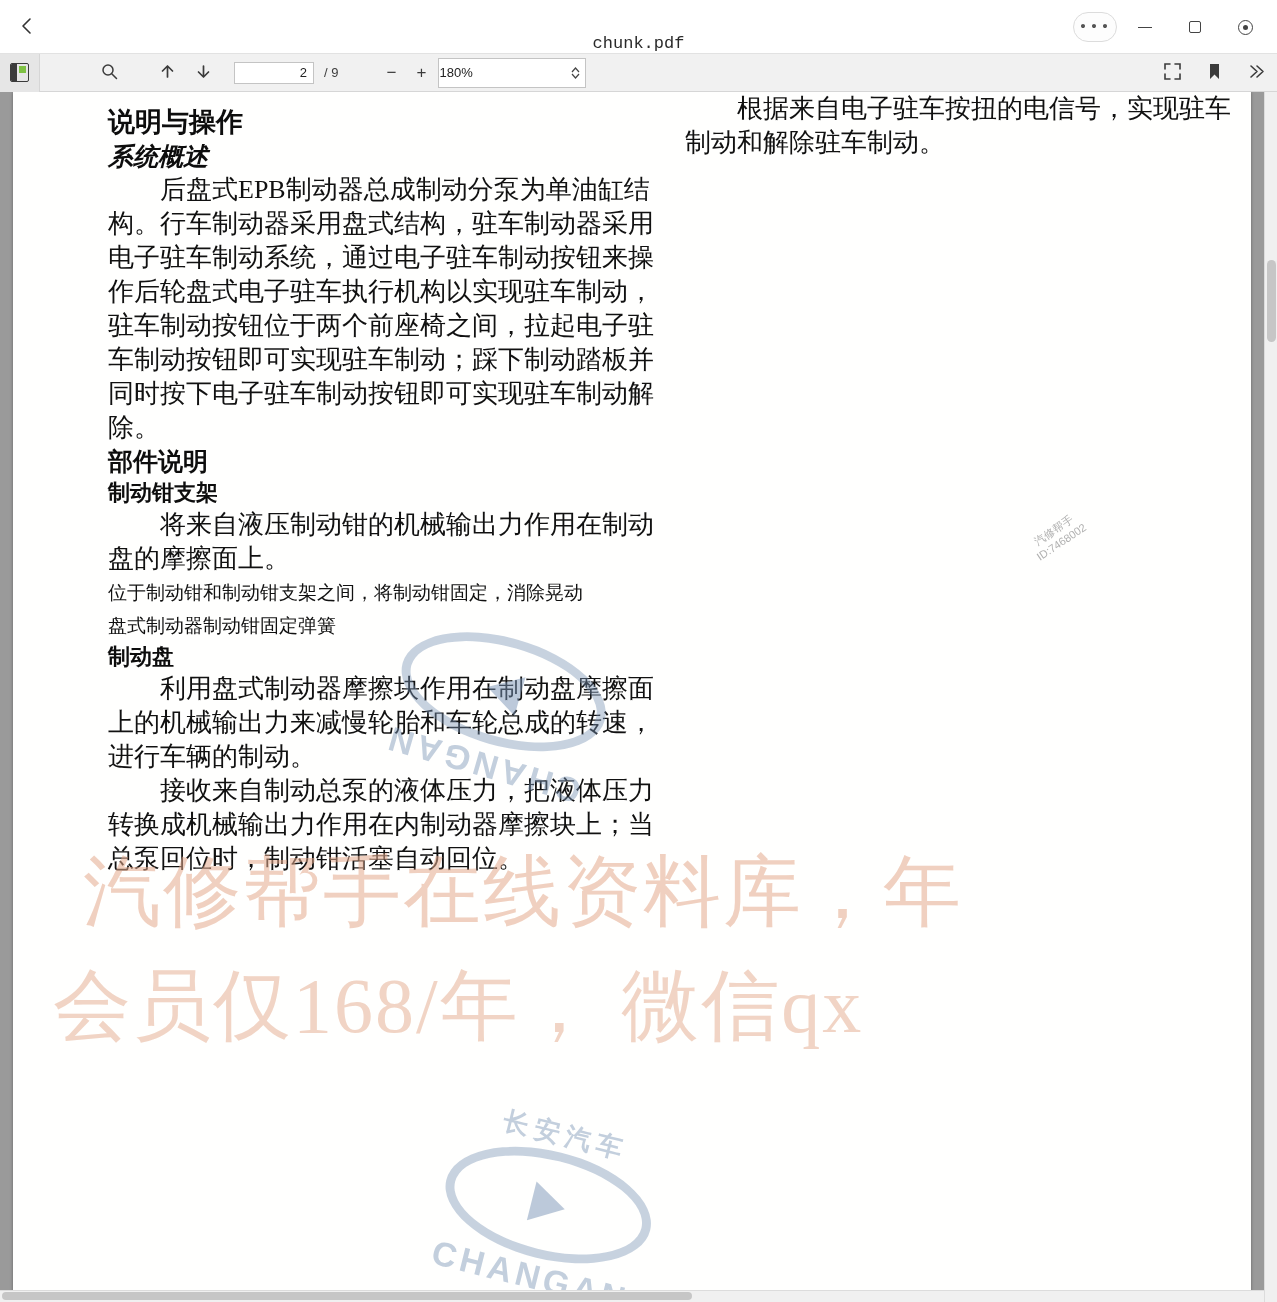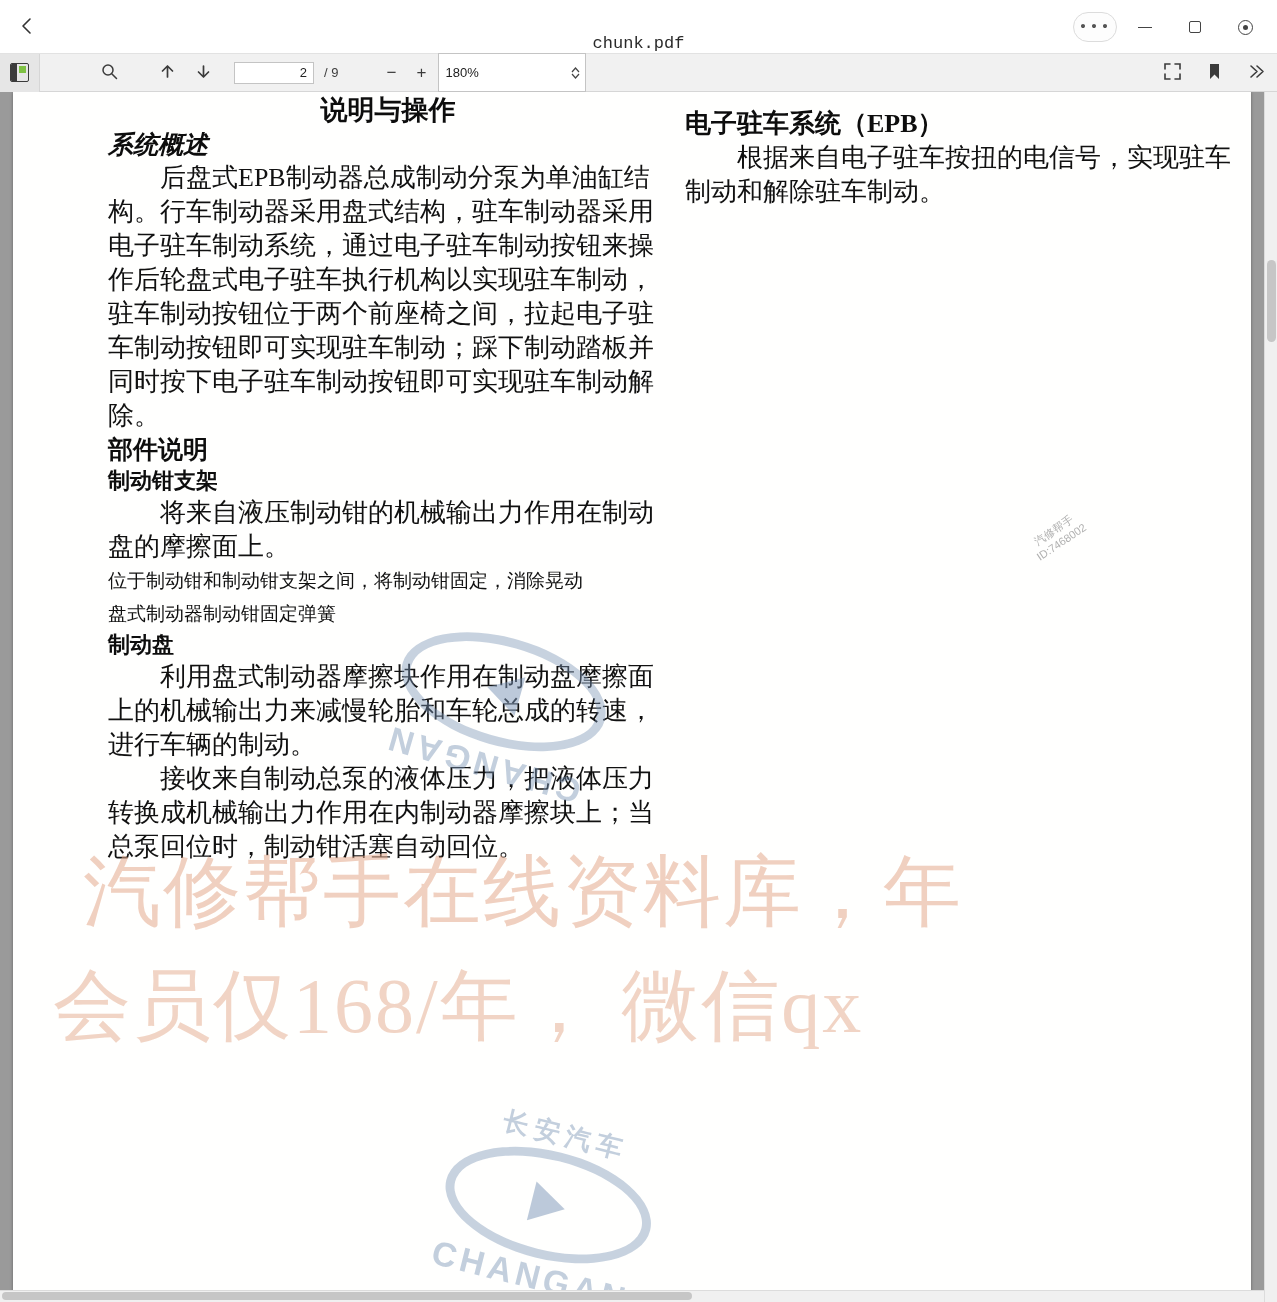--- a/index.html
+++ b/index.html
@@ -111,25 +111,25 @@
   .zoom-wrap {
     display: flex; align-items: center; gap: 4px;
     margin-left: 40px;
   }
   .zoom-btn {
     width: 26px; height: 26px;
     display: flex; align-items: center; justify-content: center;
     font-size: 17px; color: #3b3b3b;
   }
   .zoom-select {
-    width: 148px; height: 39px;
+    width: 148px; height: 30px;
     border: 1px solid #c4c4c4;
     background: #fff;
     display: flex; align-items: center;
-    padding: 0 6px;
+    padding: 0 0;
     font-size: 13px;
     color: #222;
     position: relative;
   }
   .zoom-select .spin {
     position: absolute; right: 5px; top: 50%;
     transform: translateY(-50%);
     display: flex; flex-direction: column; gap: 2px;
     color: #444; font-size: 8px; line-height: 7px;
   }
@@ -412,21 +412,21 @@
           </svg>
       </span>
     </div>
   </div>
 </div>
 
 <div class="docarea">
   <div class="page">
 
     <div class="col col-left">
-      <h1 class="sec" style="margin-top:0;text-align:center;">说明与操作</h1>
+      <h1 class="sec" style="margin-top:12px;">说明与操作</h1>
 
       <h2 class="sub m-t-46">系统概述</h2>
 
       <p class="body m-t-28">后盘式EPB制动器总成制动分泵为单油缸结构。行车制动器采用盘式结构，驻车制动器采用电子驻车制动系统，通过电子驻车制动按钮来操作后轮盘式电子驻车执行机构以实现驻车制动，驻车制动按钮位于两个前座椅之间，拉起电子驻车制动按钮即可实现驻车制动；踩下制动踏板并同时按下电子驻车制动按钮即可实现驻车制动解除。</p>
 
       <h2 class="sub m-t-22">部件说明</h2>
 
       <h3 class="sub3 m-t-28">制动钳支架</h3>
 
       <p class="body m-t-18">将来自液压制动钳的机械输出力作用在制动盘的摩擦面上。</p>
@@ -438,21 +438,20 @@
       <h3 class="sub3 m-t-28">制动盘</h3>
 
       <p class="body m-t-18">利用盘式制动器摩擦块作用在制动盘摩擦面上的机械输出力来减慢轮胎和车轮总成的转速，进行车辆的制动。</p>
 
 
       <p class="body m-t-18">接收来自制动总泵的液体压力，把液体压力转换成机械输出力作用在内制动器摩擦块上；当总泵回位时，制动钳活塞自动回位。</p>
 
     </div>
 
     <div class="col col-right">
-      <h1 class="sec" style="margin-top:14px;font-size:26px;">电子驻车系统（EPB）</h1>
       <p class="body m-t-28">根据来自电子驻车按扭的电信号，实现驻车制动和解除驻车制动。</p>
     </div>
 
     <div class="wm wm-text1">汽修帮手在线资料库，年</div>
     <div class="wm wm-text2">会员仅168/年， 微信qx</div>
 
     <div class="wm-logo logo1">
       <div class="logo-word">CHANGAN</div>
       <div class="logo-oval"></div>
     </div>

